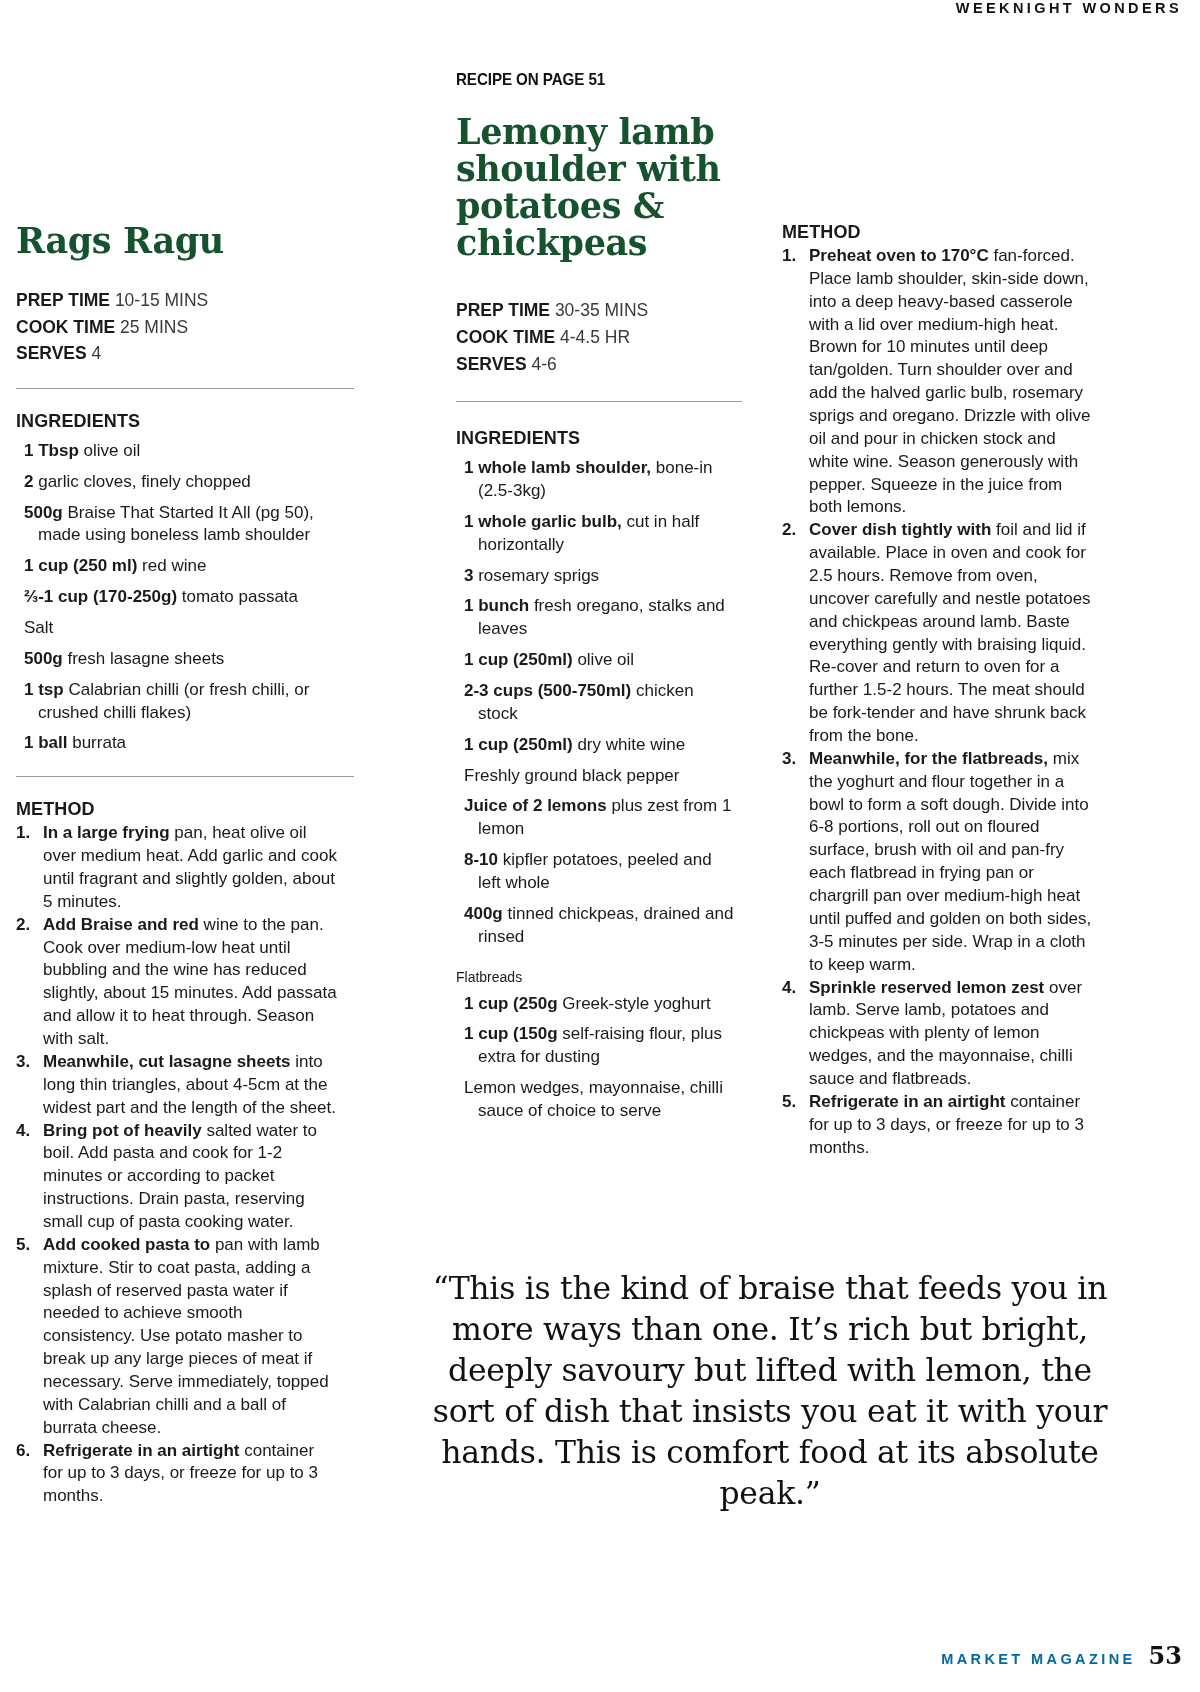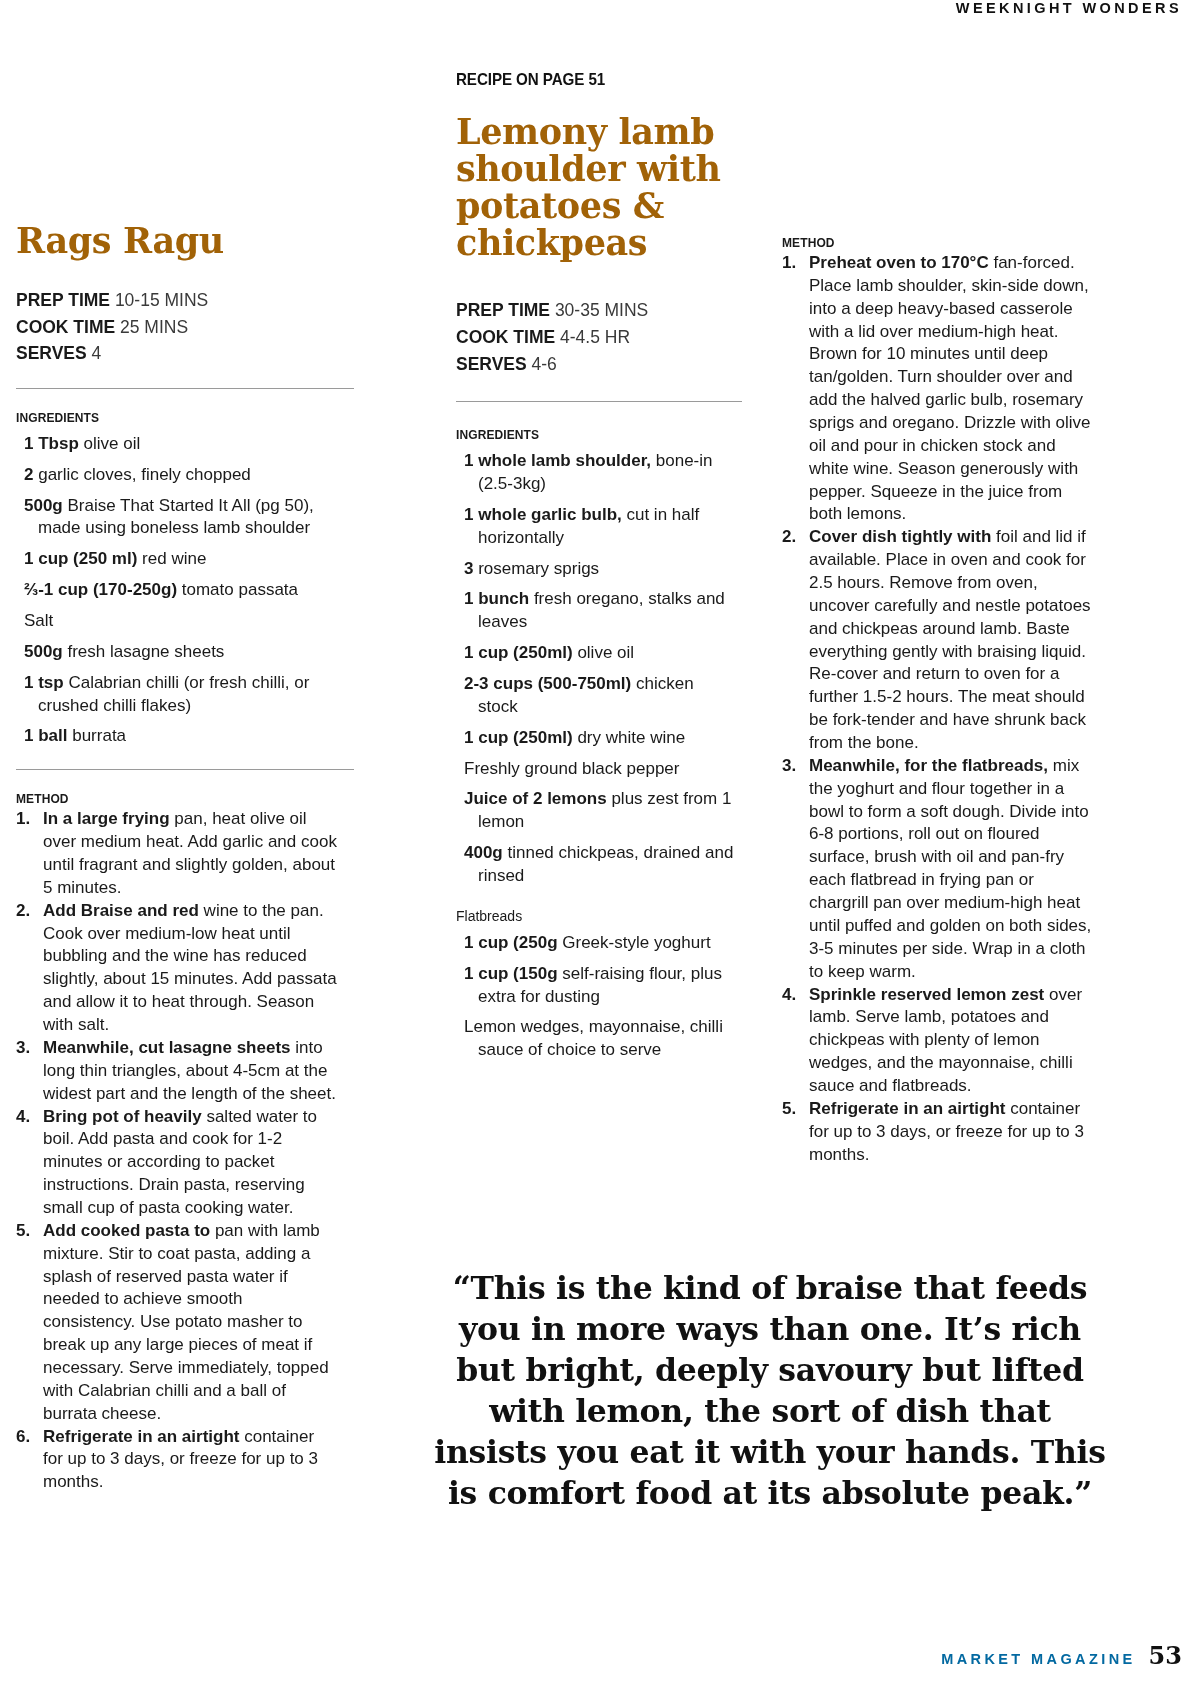--- a/index.html
+++ b/index.html
@@ -47,21 +47,21 @@
     font-weight: bold;
     letter-spacing: -0.1px;
     color: #111;
     margin: 0 0 24px 0;
     font-stretch: condensed;
     transform: scaleX(0.92);
     transform-origin: left center;
   }
   .recipe-title {
     font-family: "DejaVu Serif", "Liberation Serif", serif;
-    color: #a16207;
+    color: #14532d;
     font-weight: bold;
     line-height: 1.06;
     margin: 0;
     letter-spacing: -0.4px;
   }
   .title-left  { font-size: 35px; margin-bottom: 28px; }
   .title-mid   { font-size: 35px; margin-bottom: 36px; }
 
   
   .meta {
@@ -74,23 +74,23 @@
 
   .rule {
     border: 0;
     border-top: 1px solid #9a9a9a;
     margin: 21px 0 22px 0;
   }
   .rule-mid { margin: 24px 0 26px 0; }
 
   
   .sec-head {
-    font-size: 12px;
-    font-weight: bold;
-    margin: 18px 0 2px 0;
+    font-size: 18px;
+    font-weight: bold;
+    margin: 4px 0 2px 0;
     letter-spacing: 0.1px;
   }
   .sub-head {
     font-size: 14px;
     font-weight: normal;
     margin: 20px 0 1px 0;
   }
 
   
   ul.ing {
@@ -136,21 +136,20 @@
     position: absolute;
     left: 430px;
     top: 1268px;
     width: 680px;
     text-align: center;
     font-family: "DejaVu Serif", "Liberation Serif", serif;
     font-size: 31.5px;
     line-height: 1.30;
     color: #111;
     letter-spacing: -0.3px;
-    font-weight: bold;
   }
 
   
   .footer {
     position: absolute;
     right: 18px;
     bottom: 22px;
     display: flex;
     align-items: baseline;
     gap: 13px;
@@ -229,20 +228,21 @@
     <ul class="ing" id="mid-ing">
         <li><span class="q">1 whole lamb shoulder,</span><span> bone-in (2.5-3kg)</span></li>
         <li><span class="q">1 whole garlic bulb,</span><span> cut in half horizontally</span></li>
         <li><span class="q">3</span><span> rosemary sprigs</span></li>
         <li><span class="q">1 bunch</span><span> fresh oregano, stalks and leaves</span></li>
         <li><span class="q">1 cup (250ml)</span><span> olive oil</span></li>
         <li><span class="q">2-3 cups (500-750ml)</span><span> chicken stock</span></li>
         <li><span class="q">1 cup (250ml)</span><span> dry white wine</span></li>
         <li><span>Freshly ground black pepper</span></li>
         <li><span class="q">Juice of 2 lemons</span><span> plus zest from 1 lemon</span></li>
+        <li><span class="q">8-10</span><span> kipfler potatoes, peeled and left whole</span></li>
         <li><span class="q">400g</span><span> tinned chickpeas, drained and rinsed</span></li>
       </ul>
 
     <h3 class="sub-head">Flatbreads</h3>
     <ul class="ing" id="mid-flat">
         <li><span class="q">1 cup (250g</span><span> Greek-style yoghurt</span></li>
         <li><span class="q">1 cup (150g</span><span> self-raising flour, plus extra for dusting</span></li>
         <li><span>Lemon wedges, mayonnaise, chilli sauce of choice to serve</span></li>
       </ul>
   </div>

